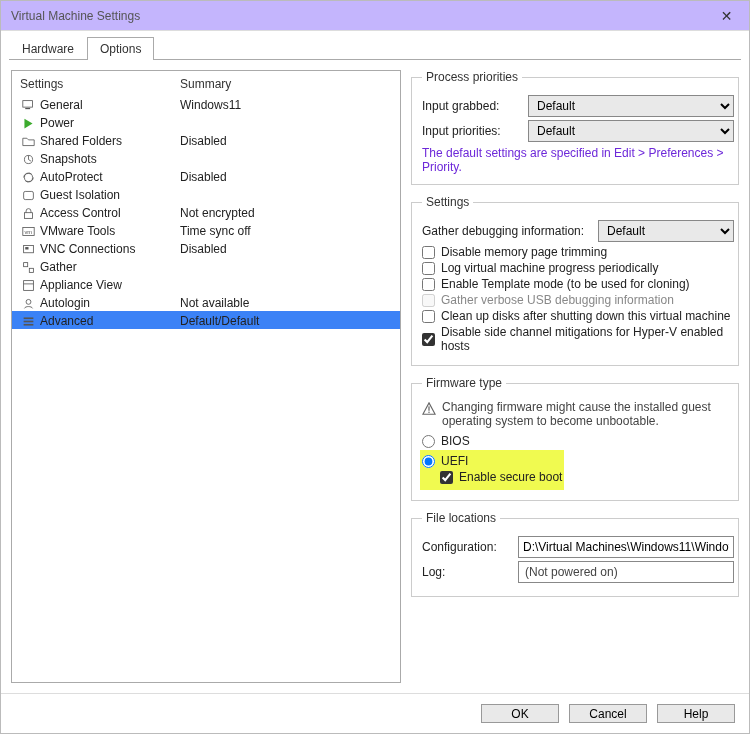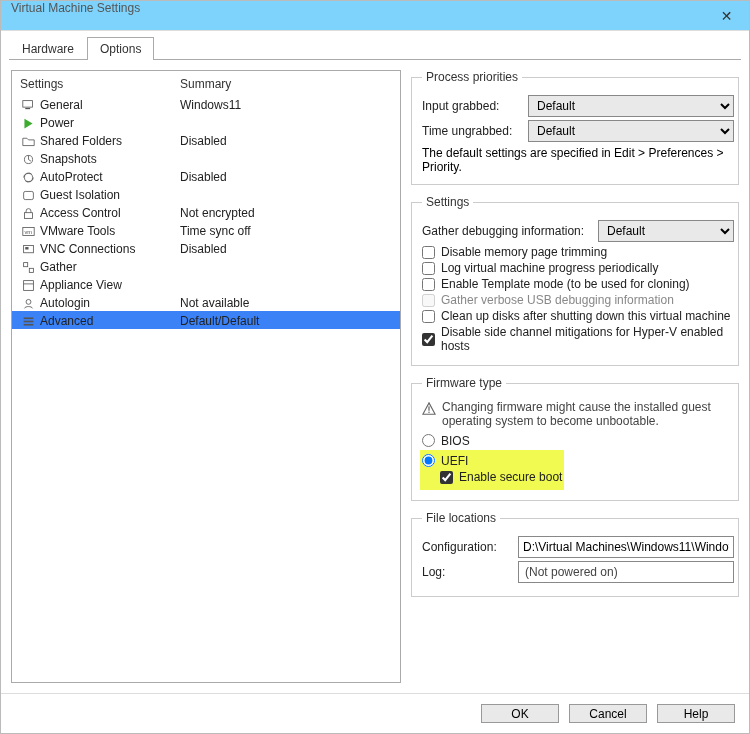--- a/index.html
+++ b/index.html
@@ -11,23 +11,23 @@
     background: #fff;
     width: 750px;
     height: 734px;
     border: 1px solid #bbb;
     display: flex;
     flex-direction: column;
   }
   .titlebar {
     height: 30px;
     display: flex;
-    align-items: flex-start;
+    align-items: center;
     padding: 0 0 0 10px;
-    background: #7dd3fc;
+    background: #c4b5fd;
     border-bottom: 1px solid #ddd;
     color: #555;
   }
   .titlebar .spacer { flex: 1; }
   .titlebar .close {
     width: 45px; height: 30px;
     display:flex; align-items:center; justify-content:center;
     font-size: 14px; color:#333;
   }
   .tabstrip {
@@ -127,33 +127,33 @@
   .form-row.wide label.left { width:170px;}
   select, input[type=text] {
     font: inherit;
     padding: 2px 4px;
     border:1px solid #888;
     background:#e9e9e9;
     height:22px;
   }
   select { flex:1; }
   input[type=text] { flex:1; background:#fff;}
-  .note { font-size:12px; color:#000000; margin-top:4px;}
+  .note { font-size:12px; color:#6d28d9; margin-top:4px;}
   .chk {
     display:flex;
     align-items:center;
     gap:6px;
     margin:2px 0;
   }
   .chk input { width:13px; height:13px; margin:0; accent-color:#333;}
   .chk.disabled { color:#888; }
   .chk.disabled input { accent-color:#bbb; }
   .radio {
     display:flex;
-    align-items:flex-start;
+    align-items:center;
     gap:6px;
     margin:2px 0;
   }
   .radio input { width:13px; height:13px; margin:0;}
   .sub-chk { margin-left:18px;}
   .highlight-block {
     background:#f0fa50;
     margin: 0 -2px;
     padding: 2px 2px 4px 2px;
     display:inline-block;
@@ -348,21 +348,21 @@
 
     <fieldset>
       <legend>Process priorities</legend>
       <div class="form-row">
         <label class="left">Input grabbed:</label>
         <select>
           <option>Default</option>
         </select>
       </div>
       <div class="form-row">
-        <label class="left">Time ungrabbed:</label>
+        <label class="left">Input priorities:</label>
         <select>
           <option>Default</option>
         </select>
       </div>
       <div class="note">The default settings are specified in Edit &gt; Preferences &gt; Priority.</div>
     </fieldset>
 
     <fieldset>
       <legend>Settings</legend>
       <div class="form-row wide">

